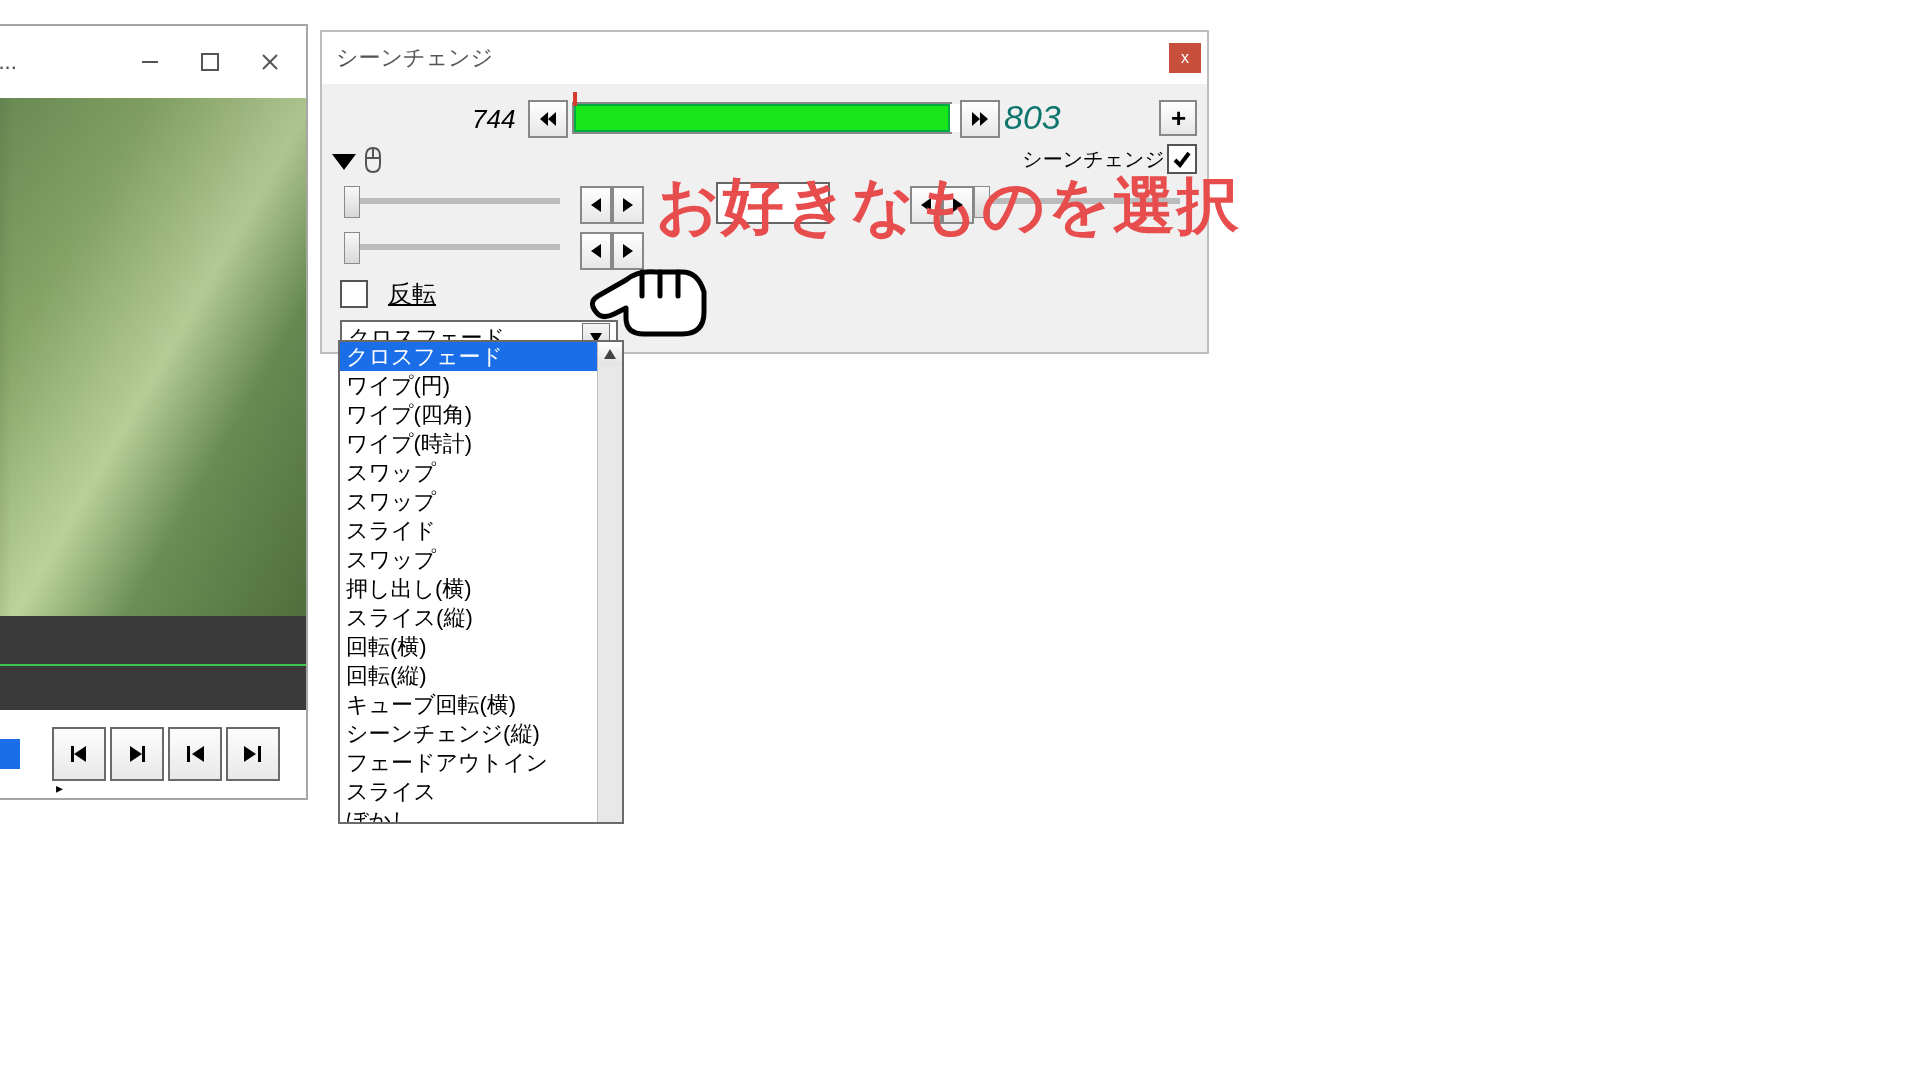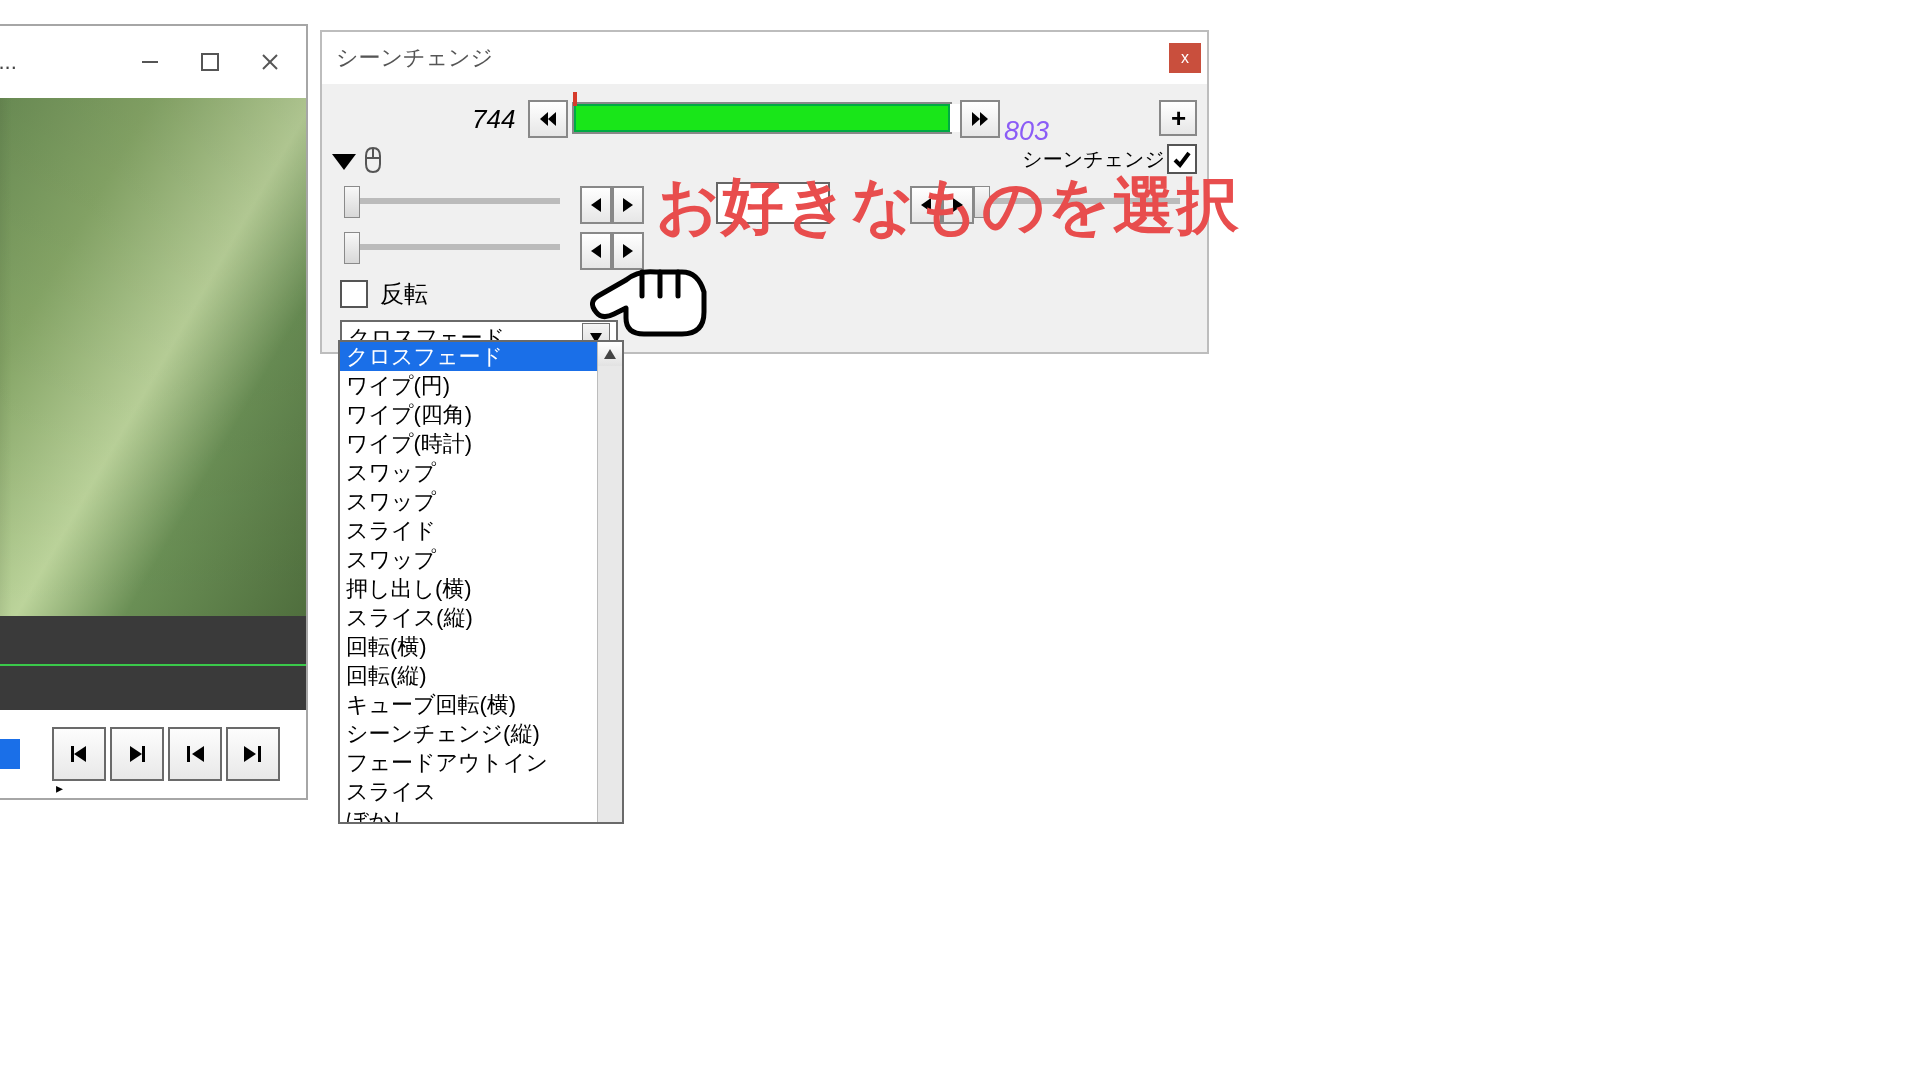--- a/index.html
+++ b/index.html
@@ -131,21 +131,21 @@
 }
 .timeline-fill {
   position: absolute; left: 0; top: 0; bottom: 0; width: 100%;
   background: #19e619;
   border-right: 10px solid #fff;
 }
 .timeline-outline { position: absolute; inset: 0; border: 2px solid #0a4; pointer-events: none; }
 .playhead {
   position: absolute; left: 251px; top: -4px; width: 4px; height: 14px; background: #d63b2b;
 }
-.frame-end { position: absolute; left: 682px; top: 20px; font-size: 27px; color: #8b5cf6; }
+.frame-end { position: absolute; left: 682px; top: 2px; font-size: 34px; color: #0f766e; }
 .plus-btn {
   position: absolute; right: 10px; top: 4px;
   width: 34px; height: 32px; border: 2px solid #888;
   background: linear-gradient(#fff,#e6e6e6);
   display: flex; align-items: center; justify-content: center;
   font-size: 26px; font-weight: 700; color: #000;
 }
 .arrow-mouse-row {
   position: absolute; left: 10px; top: 60px; display: flex; align-items: center; gap: 6px;
 }
@@ -187,21 +187,21 @@
 .step-btn svg { fill: #000; }
 .slider-box {
   position: absolute; left: 376px; top: 0px; width: 110px; height: 38px;
   border: 2px solid #666; background: #fff;
 }
 .step-pair2 { position: absolute; left: 570px; top: 4px; display: flex; }
 .slider-trough2 { position: absolute; left: 640px; top: 16px; width: 200px; height: 6px; background: #bbb; }
 .slider-thumb2 { position: absolute; left: 634px; top: 4px; width: 14px; height: 30px; background: linear-gradient(#f8f8f8,#d8d8d8); border: 1px solid #8a8a8a; }
 
 .reverse-row {
-  position: absolute; left: 18px; top: 192px; display: flex; align-items: center; gap: 12px;
+  position: absolute; left: 18px; top: 192px; display: flex; align-items: center; gap: 20px; text-decoration: underline;
 }
 .cb-empty {
   width: 24px; height: 24px; border: 2px solid #555; background: #fff;
 }
 .reverse-label { font-size: 24px; color: #000; }
 
 .combo {
   position: absolute; left: 18px; top: 234px;
   width: 278px; height: 36px; border: 2px solid #6a6a6a; background: #fff;
   display: flex; align-items: center; padding: 0 6px; box-sizing: border-box;

